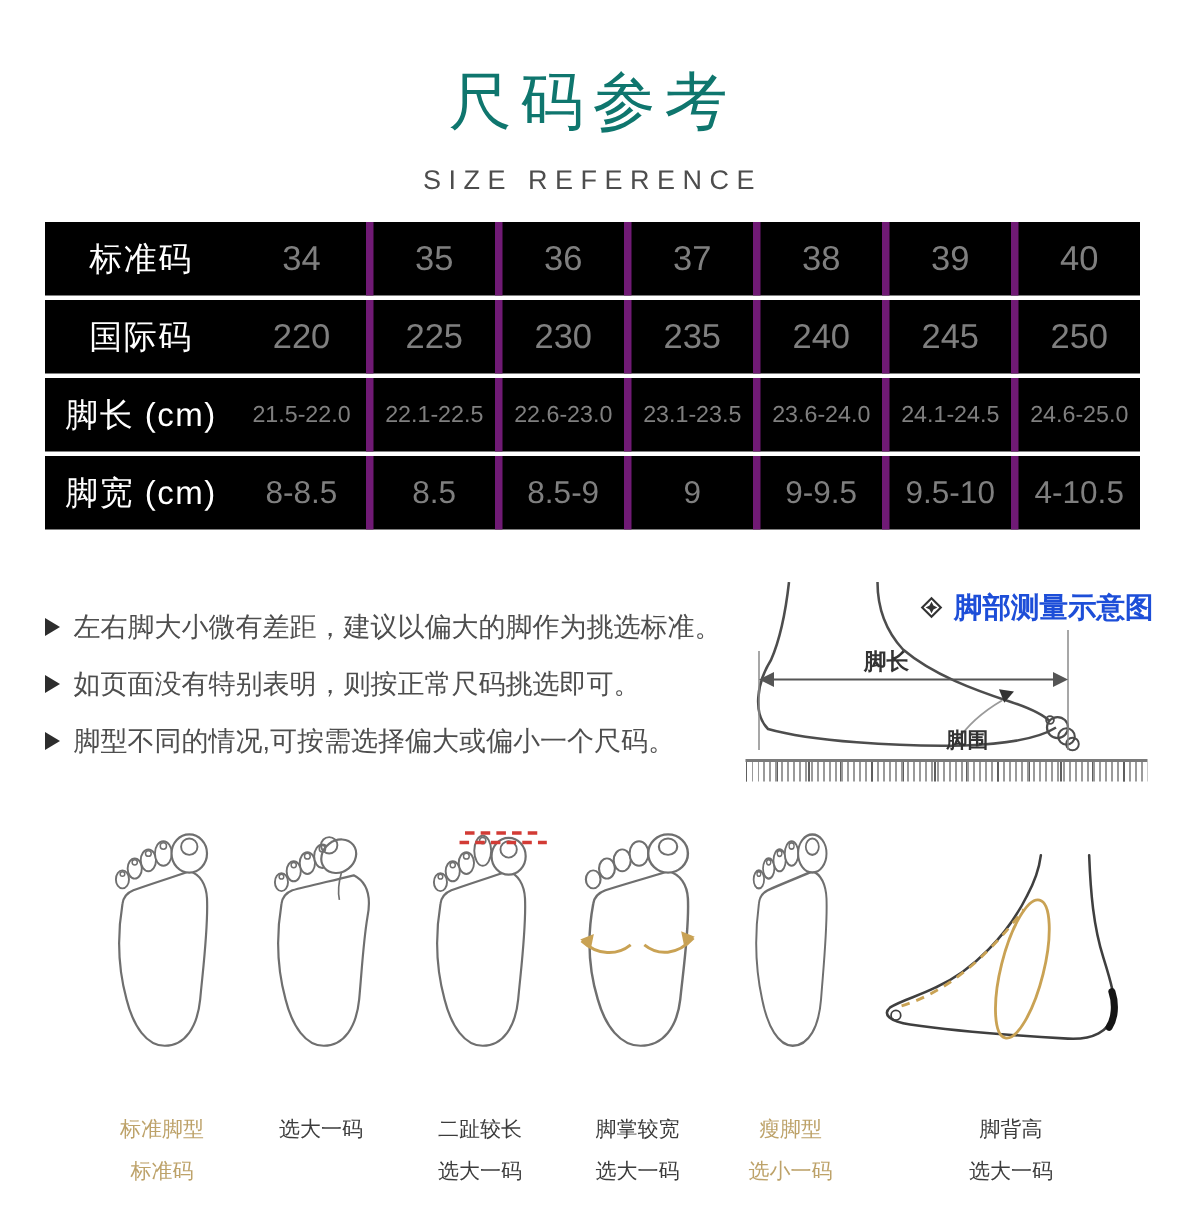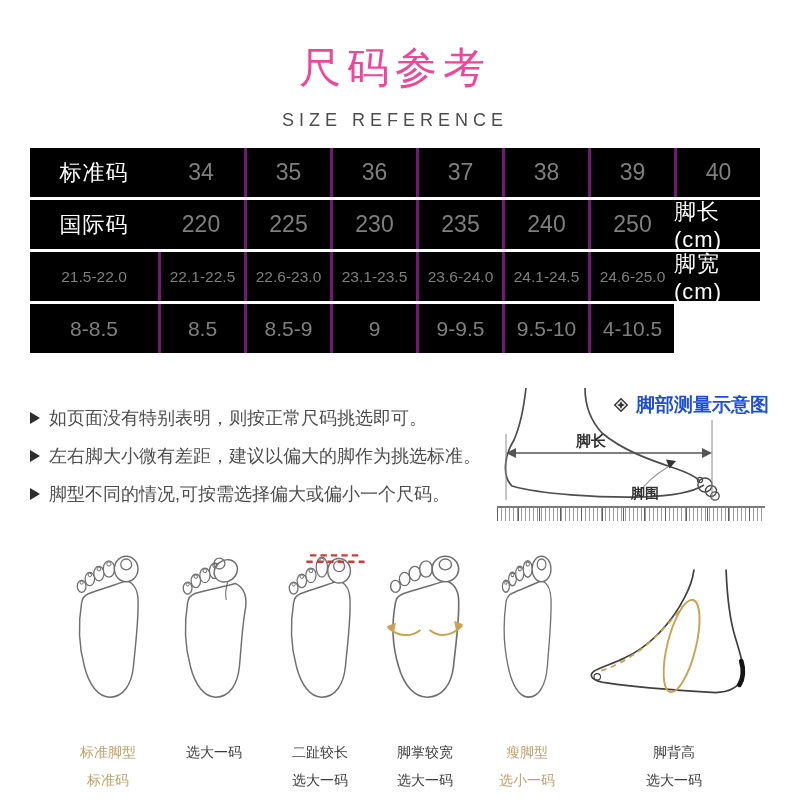--- a/index.html
+++ b/index.html
@@ -2,30 +2,30 @@
 <html><head>
 <meta charset="utf-8">
 <style>
   * { margin:0; padding:0; box-sizing:border-box; }
   html,body { background:#fff; }
   body { font-family:"Liberation Sans","DejaVu Sans",sans-serif; }
   .page { position:relative; width:790px; height:812px; background:#ffffff; overflow:hidden; margin:0 auto; }
 
   
   .hdr { position:absolute; top:40px; left:0; width:100%; text-align:center; }
-  .hdr .title { font-size:42px; font-weight:500; color:#ec4899; letter-spacing:6px; }
+  .hdr .title { font-size:42px; font-weight:500; color:#0f766e; letter-spacing:6px; }
   .hdr .subtitle { margin-top:14px; font-size:18px; font-weight:400; color:#4d4d4d; letter-spacing:5px; }
 
   
   .size-table { position:absolute; left:30px; top:148px; width:730px;
     display:grid; grid-template-columns:128px repeat(7,1fr); grid-auto-rows:49px; row-gap:3px; background:#fff; }
   .size-table .hcell { background:#000; color:#fff; display:flex; align-items:center; justify-content:center;
     font-size:22px; font-weight:500; letter-spacing:1px; }
   .size-table .cell { background:#000000; color:#7f7f7f; display:flex; align-items:center; justify-content:center; }
-  .size-table .cell.bl { border-left:3px solid #701a75; }
+  .size-table .cell.bl { border-left:5px solid #701a75; }
   .fs-big { font-size:23px; } .fs-small { font-size:15.5px; } .fs-mid { font-size:21px; }
   .hcell.fs-big,.hcell.fs-small,.hcell.fs-mid { font-size:22px; }
 
   
   .notes { position:absolute; left:30px; top:406px; display:flex; flex-direction:column; gap:14px; }
   .note { display:flex; align-items:flex-start; gap:9px; font-size:18px; color:#4e4e4e; line-height:24px; }
   .tri { width:0; height:0; border-left:10px solid #2d2d2d; border-top:6px solid transparent; border-bottom:6px solid transparent; margin-top:6px; flex:none; }
 
   
   .diagram-title { position:absolute; left:612px; top:392px; display:flex; align-items:center; gap:6px;
@@ -73,20 +73,21 @@
     <div class="cell fs-big bl">38</div>
     <div class="cell fs-big bl">39</div>
     <div class="cell fs-big bl">40</div>
 
     <div class="hcell fs-big">国际码</div>
     <div class="cell fs-big">220</div>
     <div class="cell fs-big bl">225</div>
     <div class="cell fs-big bl">230</div>
     <div class="cell fs-big bl">235</div>
     <div class="cell fs-big bl">240</div>
+    <div class="cell fs-big bl">245</div>
     <div class="cell fs-big bl">250</div>
 
     <div class="hcell fs-small">脚长 (cm)</div>
     <div class="cell fs-small">21.5-22.0</div>
     <div class="cell fs-small bl">22.1-22.5</div>
     <div class="cell fs-small bl">22.6-23.0</div>
     <div class="cell fs-small bl">23.1-23.5</div>
     <div class="cell fs-small bl">23.6-24.0</div>
     <div class="cell fs-small bl">24.1-24.5</div>
     <div class="cell fs-small bl">24.6-25.0</div>
@@ -97,25 +98,25 @@
     <div class="cell fs-mid bl">8.5-9</div>
     <div class="cell fs-mid bl">9</div>
     <div class="cell fs-mid bl">9-9.5</div>
     <div class="cell fs-mid bl">9.5-10</div>
     <div class="cell fs-mid bl">4-10.5</div>
   </div>
 
   <div class="notes">
     <div class="note">
       <span class="tri"></span>
-      <span>如页面没有特别表明，则按正常尺码挑选即可。</span>
+      <span>左右脚大小微有差距，建议以偏大的脚作为挑选标准。</span>
     </div>
     <div class="note">
       <span class="tri"></span>
-      <span>左右脚大小微有差距，建议以偏大的脚作为挑选标准。</span>
+      <span>如页面没有特别表明，则按正常尺码挑选即可。</span>
     </div>
     <div class="note">
       <span class="tri"></span>
       <span>脚型不同的情况,可按需选择偏大或偏小一个尺码。</span>
     </div>
   </div>
 
   <div class="diagram-title">
     <svg width="18" height="18" viewBox="0 0 18 18">
       <rect x="4.6" y="4.6" width="8.8" height="8.8" transform="rotate(45 9 9)" fill="none" stroke="#333" stroke-width="1.4"></rect>

